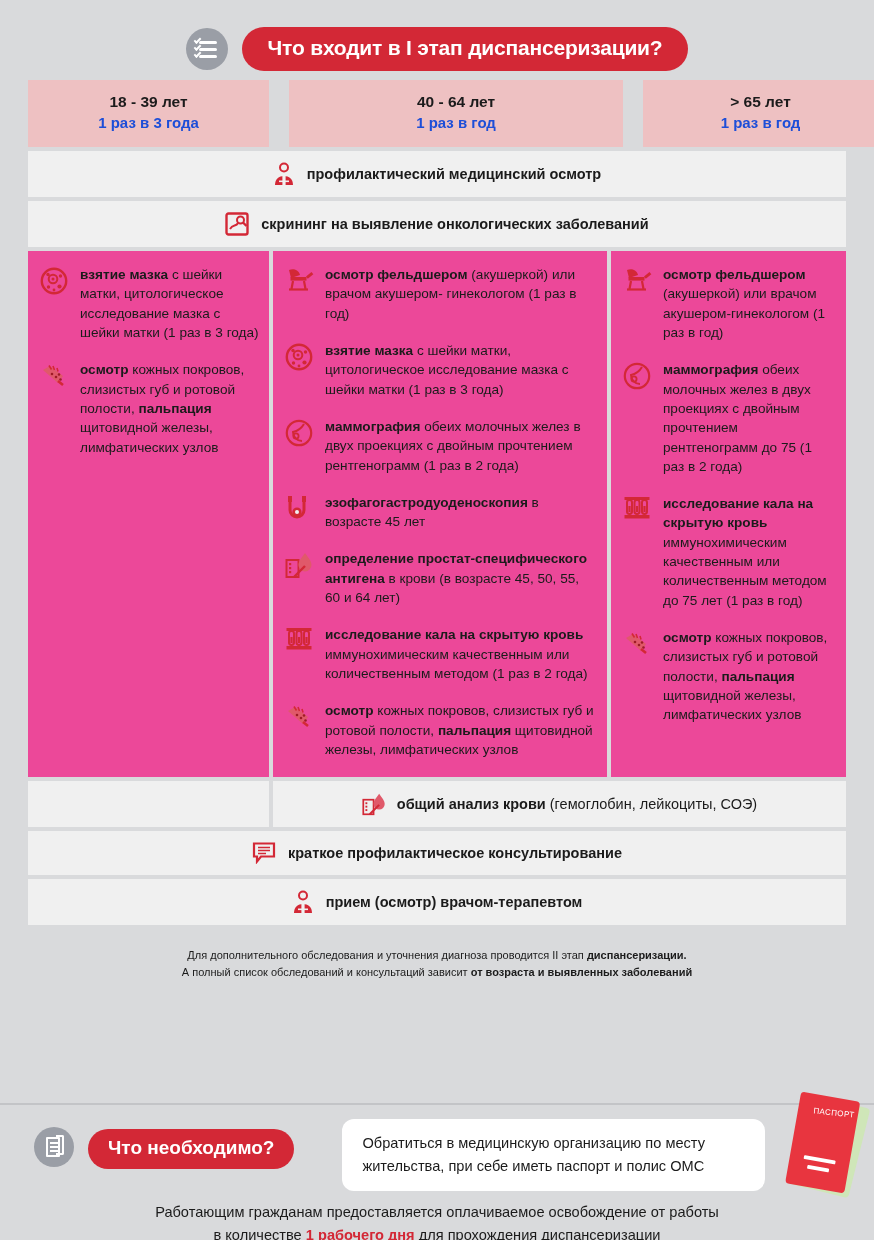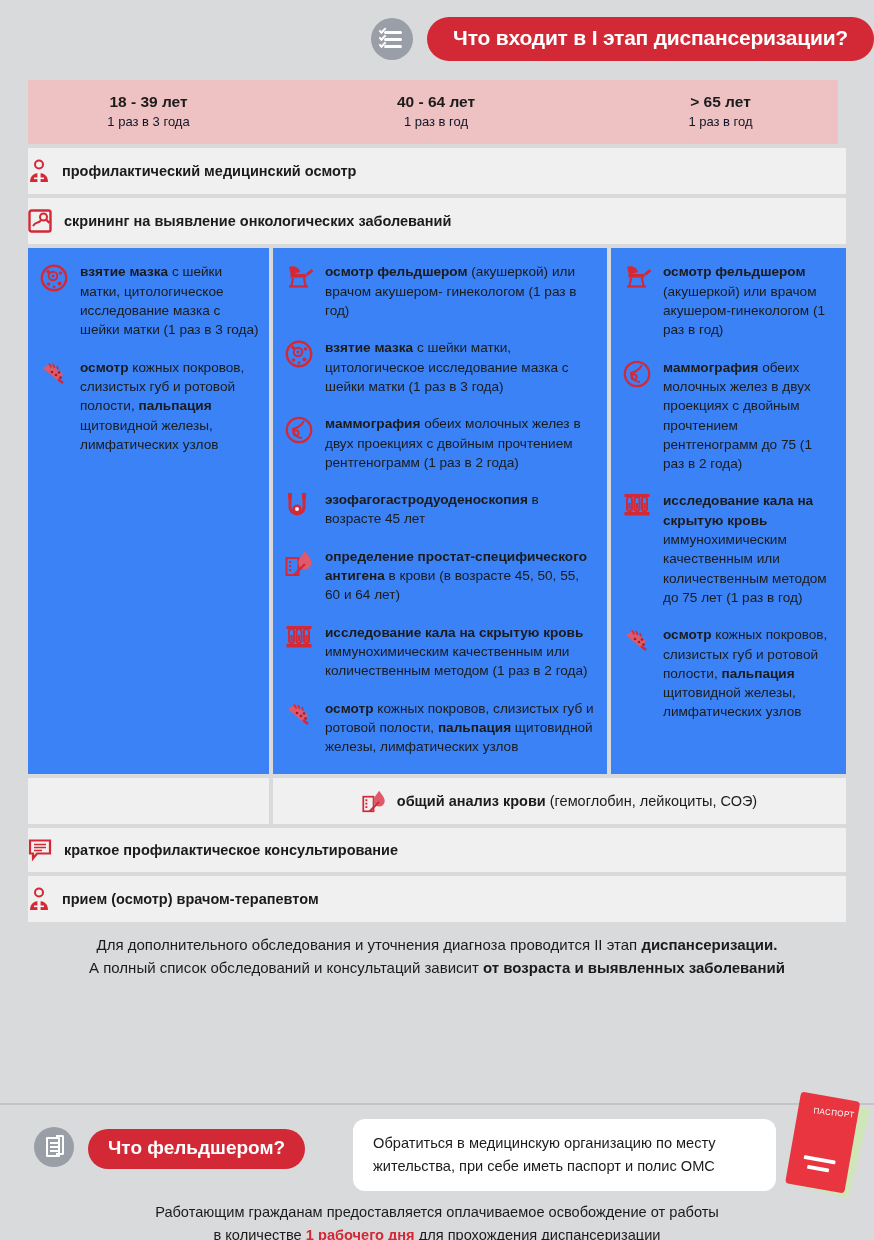--- a/index.html
+++ b/index.html
@@ -11,22 +11,23 @@
     font-family: "Liberation Sans", sans-serif;
     overflow: hidden;
     position: relative;
   }
 
   
   .header {
     height: 78px;
     display: flex;
     align-items: center;
-    justify-content: flex-end;
+    justify-content: center;
     gap: 14px;
+    margin-top: 10px;
   }
   .hdr-icon {
     width: 42px; height: 42px;
     border-radius: 50%;
     background: #9a9ea6;
     position: relative;
     flex: 0 0 auto;
   }
   .hdr-icon i {
     position: absolute;
@@ -65,40 +66,41 @@
   
   .panel {
     position: absolute;
     left: 28px;
     top: 80px;
     width: 818px;
   }
 
   .agerow {
     display: flex;
-    gap: 0;
+    gap: 20px;
     align-items: center;
   }
   .agecell {
     background: #eec1c2;
     padding: 12px 6px 14px;
     text-align: center;
     line-height: 1.35;
   }
   .agecell .t1 { font-size: 15.5px; font-weight: bold; color: #1b1b1b; }
-  .agecell .t2 { font-size: 13px; color: #0f172a; }
+  .agecell .t2 { font-size: 15px; color: #1d4ed8; font-weight: bold; }
 
   .col1 { width: 241px; flex: 0 0 241px; }
   .col2 { width: 334px; flex: 0 0 334px; }
   .col3 { width: 235px; flex: 0 0 235px; }
 
   .fullrow {
     background: #f0f0f0;
     display: flex;
     align-items: center;
+    justify-content: center;
     gap: 12px;
     margin-top: 4px;
     padding: 11px 0;
   }
   .fullrow .lbl { font-size: 14.5px; color: #1b1b1b; }
   .fullrow .lbl b { font-weight: bold; }
 
   .rowoncol23 {
     margin-top: 4px;
     display: flex;
@@ -117,21 +119,21 @@
     color: #1b1b1b;
   }
 
   
   .cols {
     display: flex;
     gap: 4px;
     margin-top: 4px;
   }
   .col {
-    background: #3b82f6;
+    background: #ec4899;
     padding: 14px 10px 18px 12px;
   }
 
   .item {
     display: flex;
     gap: 10px;
     margin-bottom: 18px;
   }
   .item:last-child { margin-bottom: 0; }
   .item .ic {
@@ -141,23 +143,23 @@
   }
   .item .tx {
     font-size: 13.6px;
     line-height: 1.42;
     color: #1b1b1b;
   }
   .item .tx b { font-weight: bold; }
 
   
   .notes {
-    margin-top: 12px;
+    margin-top: 22px;
     text-align: center;
-    font-size: 15px;
+    font-size: 11px;
     line-height: 1.5;
     color: #1b1b1b;
   }
   .notes b { font-weight: bold; }
 
   
   .footer {
     position: absolute;
     left: 0;
     top: 1103px;
@@ -578,21 +580,21 @@
     <div><span>А полный список обследований и консультаций зависит </span><b>от возраста и выявленных заболеваний</b></div>
   </div>
 </div>
 
 <div class="footer">
   <div class="f-top">
     <div class="f-icon">
       <div class="doc"></div>
       <div class="pg"></div>
     </div>
-    <div class="f-pill">Что фельдшером?</div>
+    <div class="f-pill">Что необходимо?</div>
     <div class="f-box">
       <div>Обратиться  в медицинскую организацию по месту</div>
       <div>жительства, при себе иметь паспорт и полис ОМС</div>
     </div>
   </div>
 
   <div class="f-note">
     <div>Работающим гражданам предоставляется оплачиваемое освобождение от работы</div>
     <div><span>в количестве </span><span class="hl">1 рабочего дня</span><span> для прохождения диспансеризации</span></div>
   </div>

